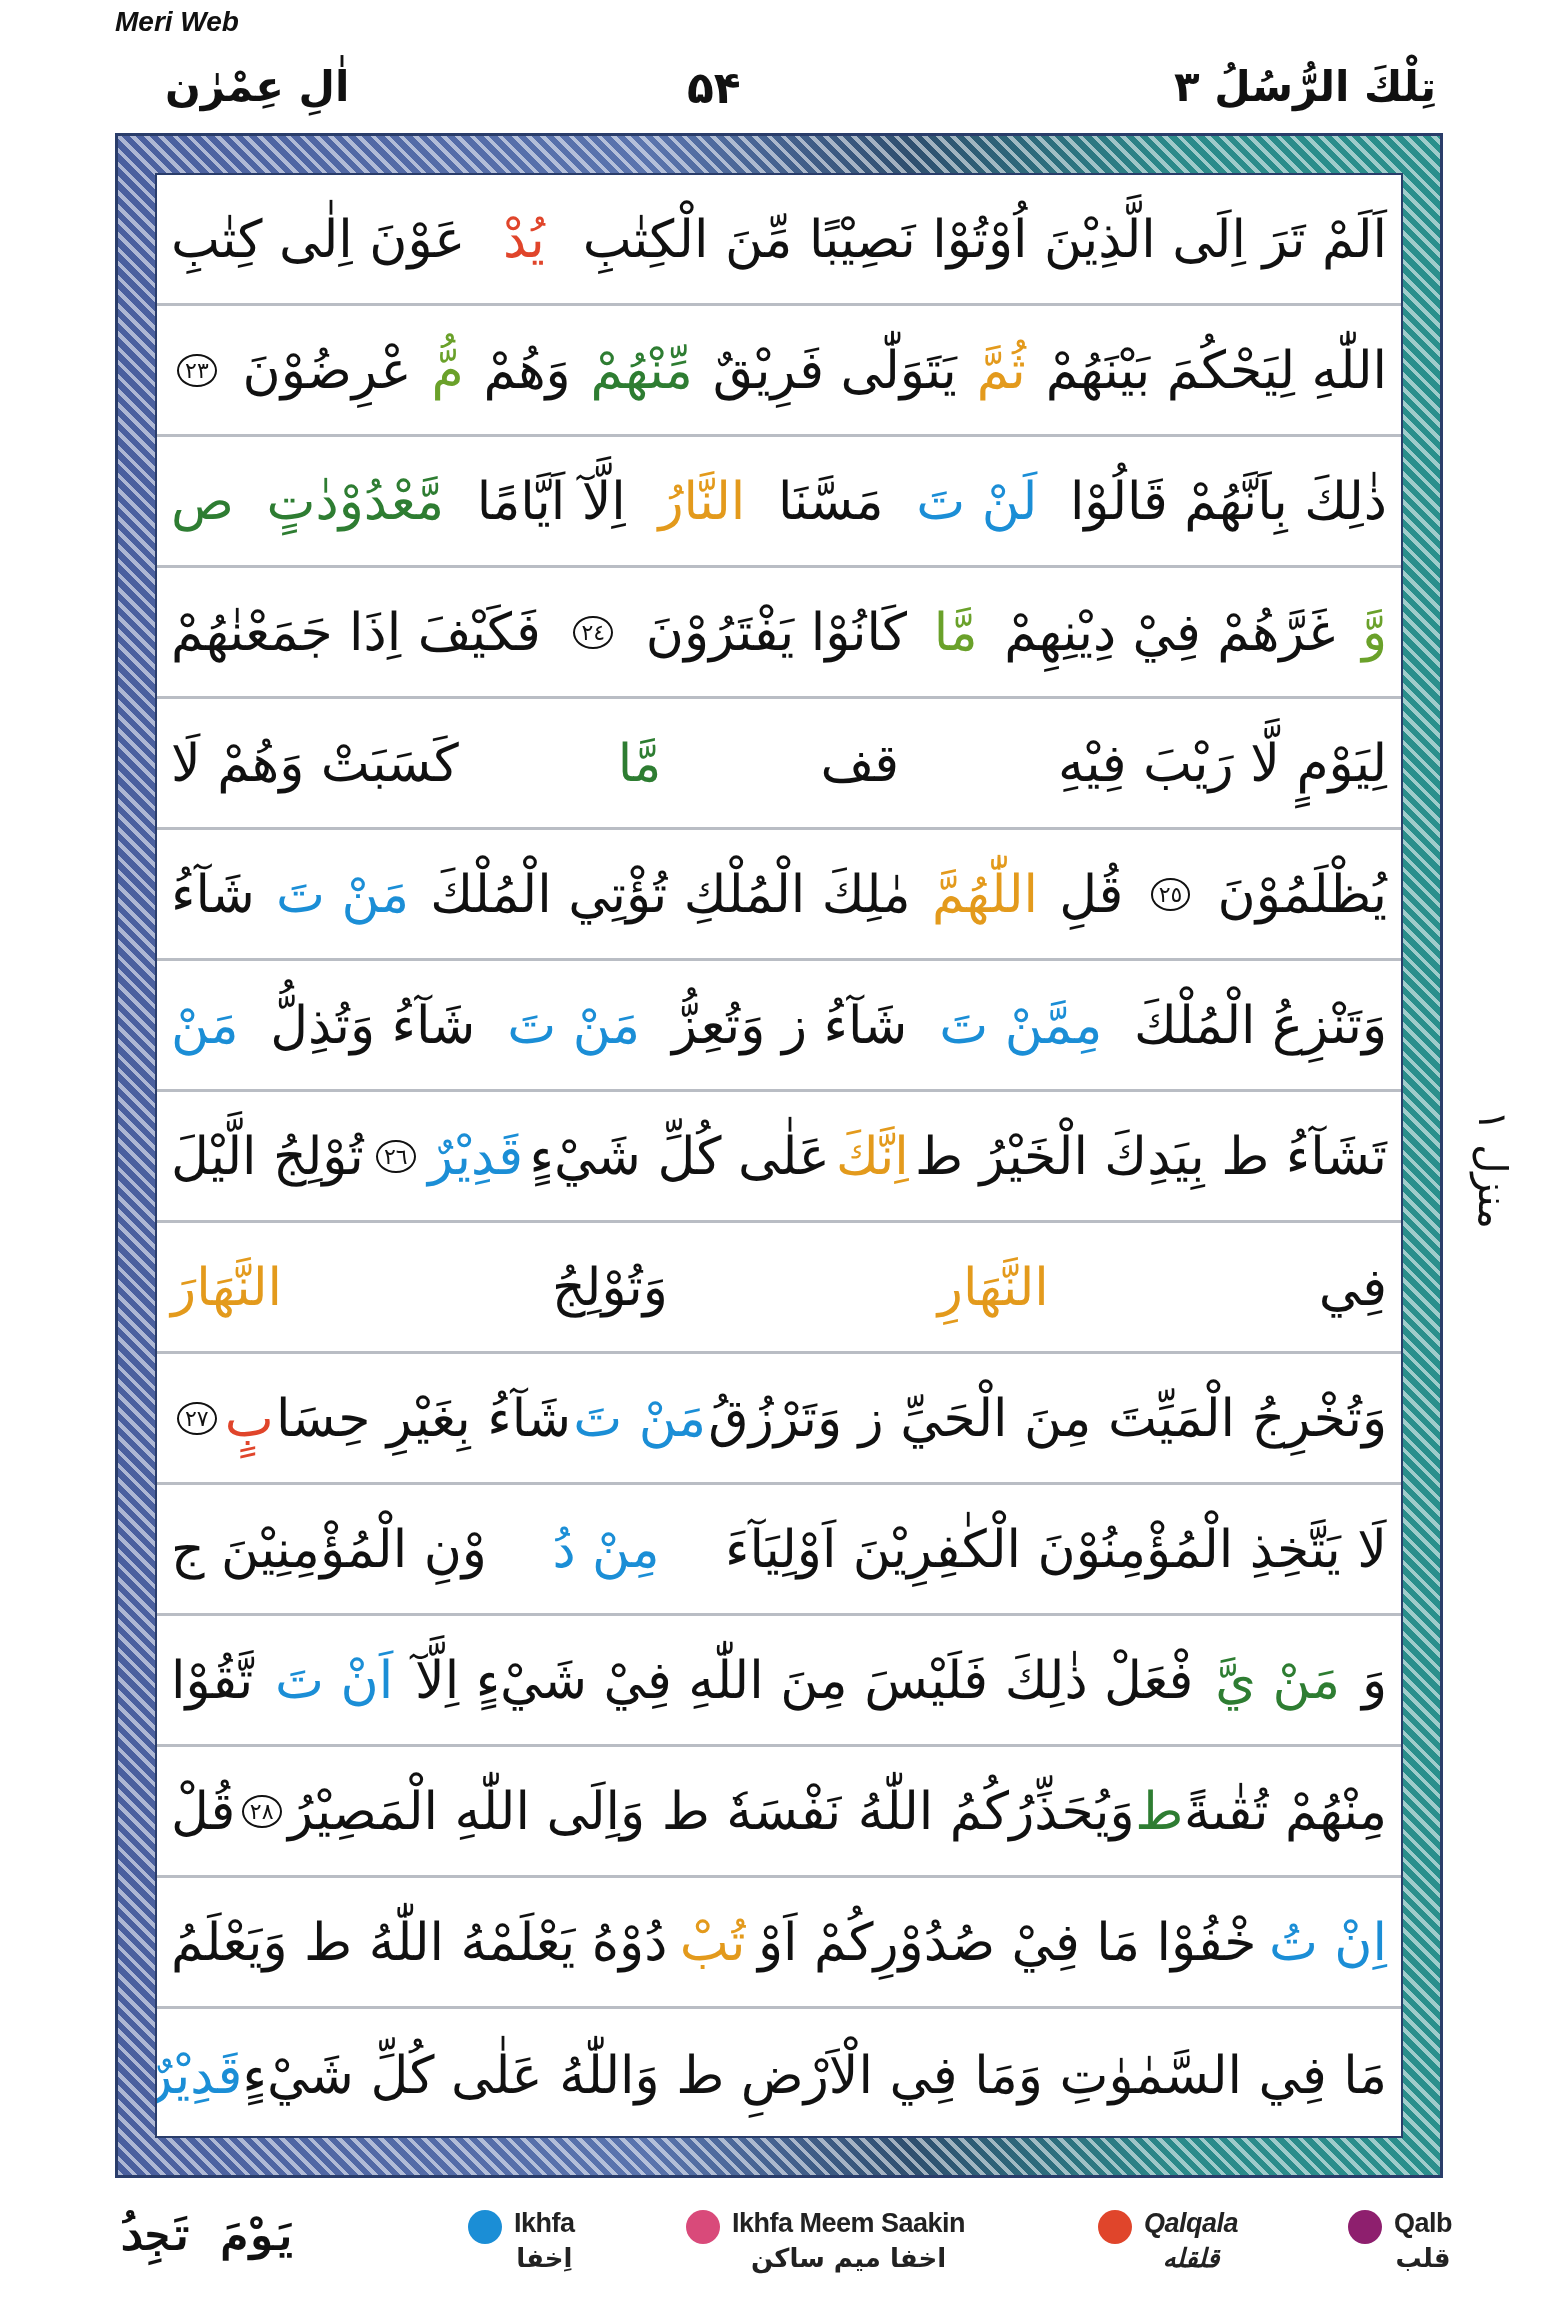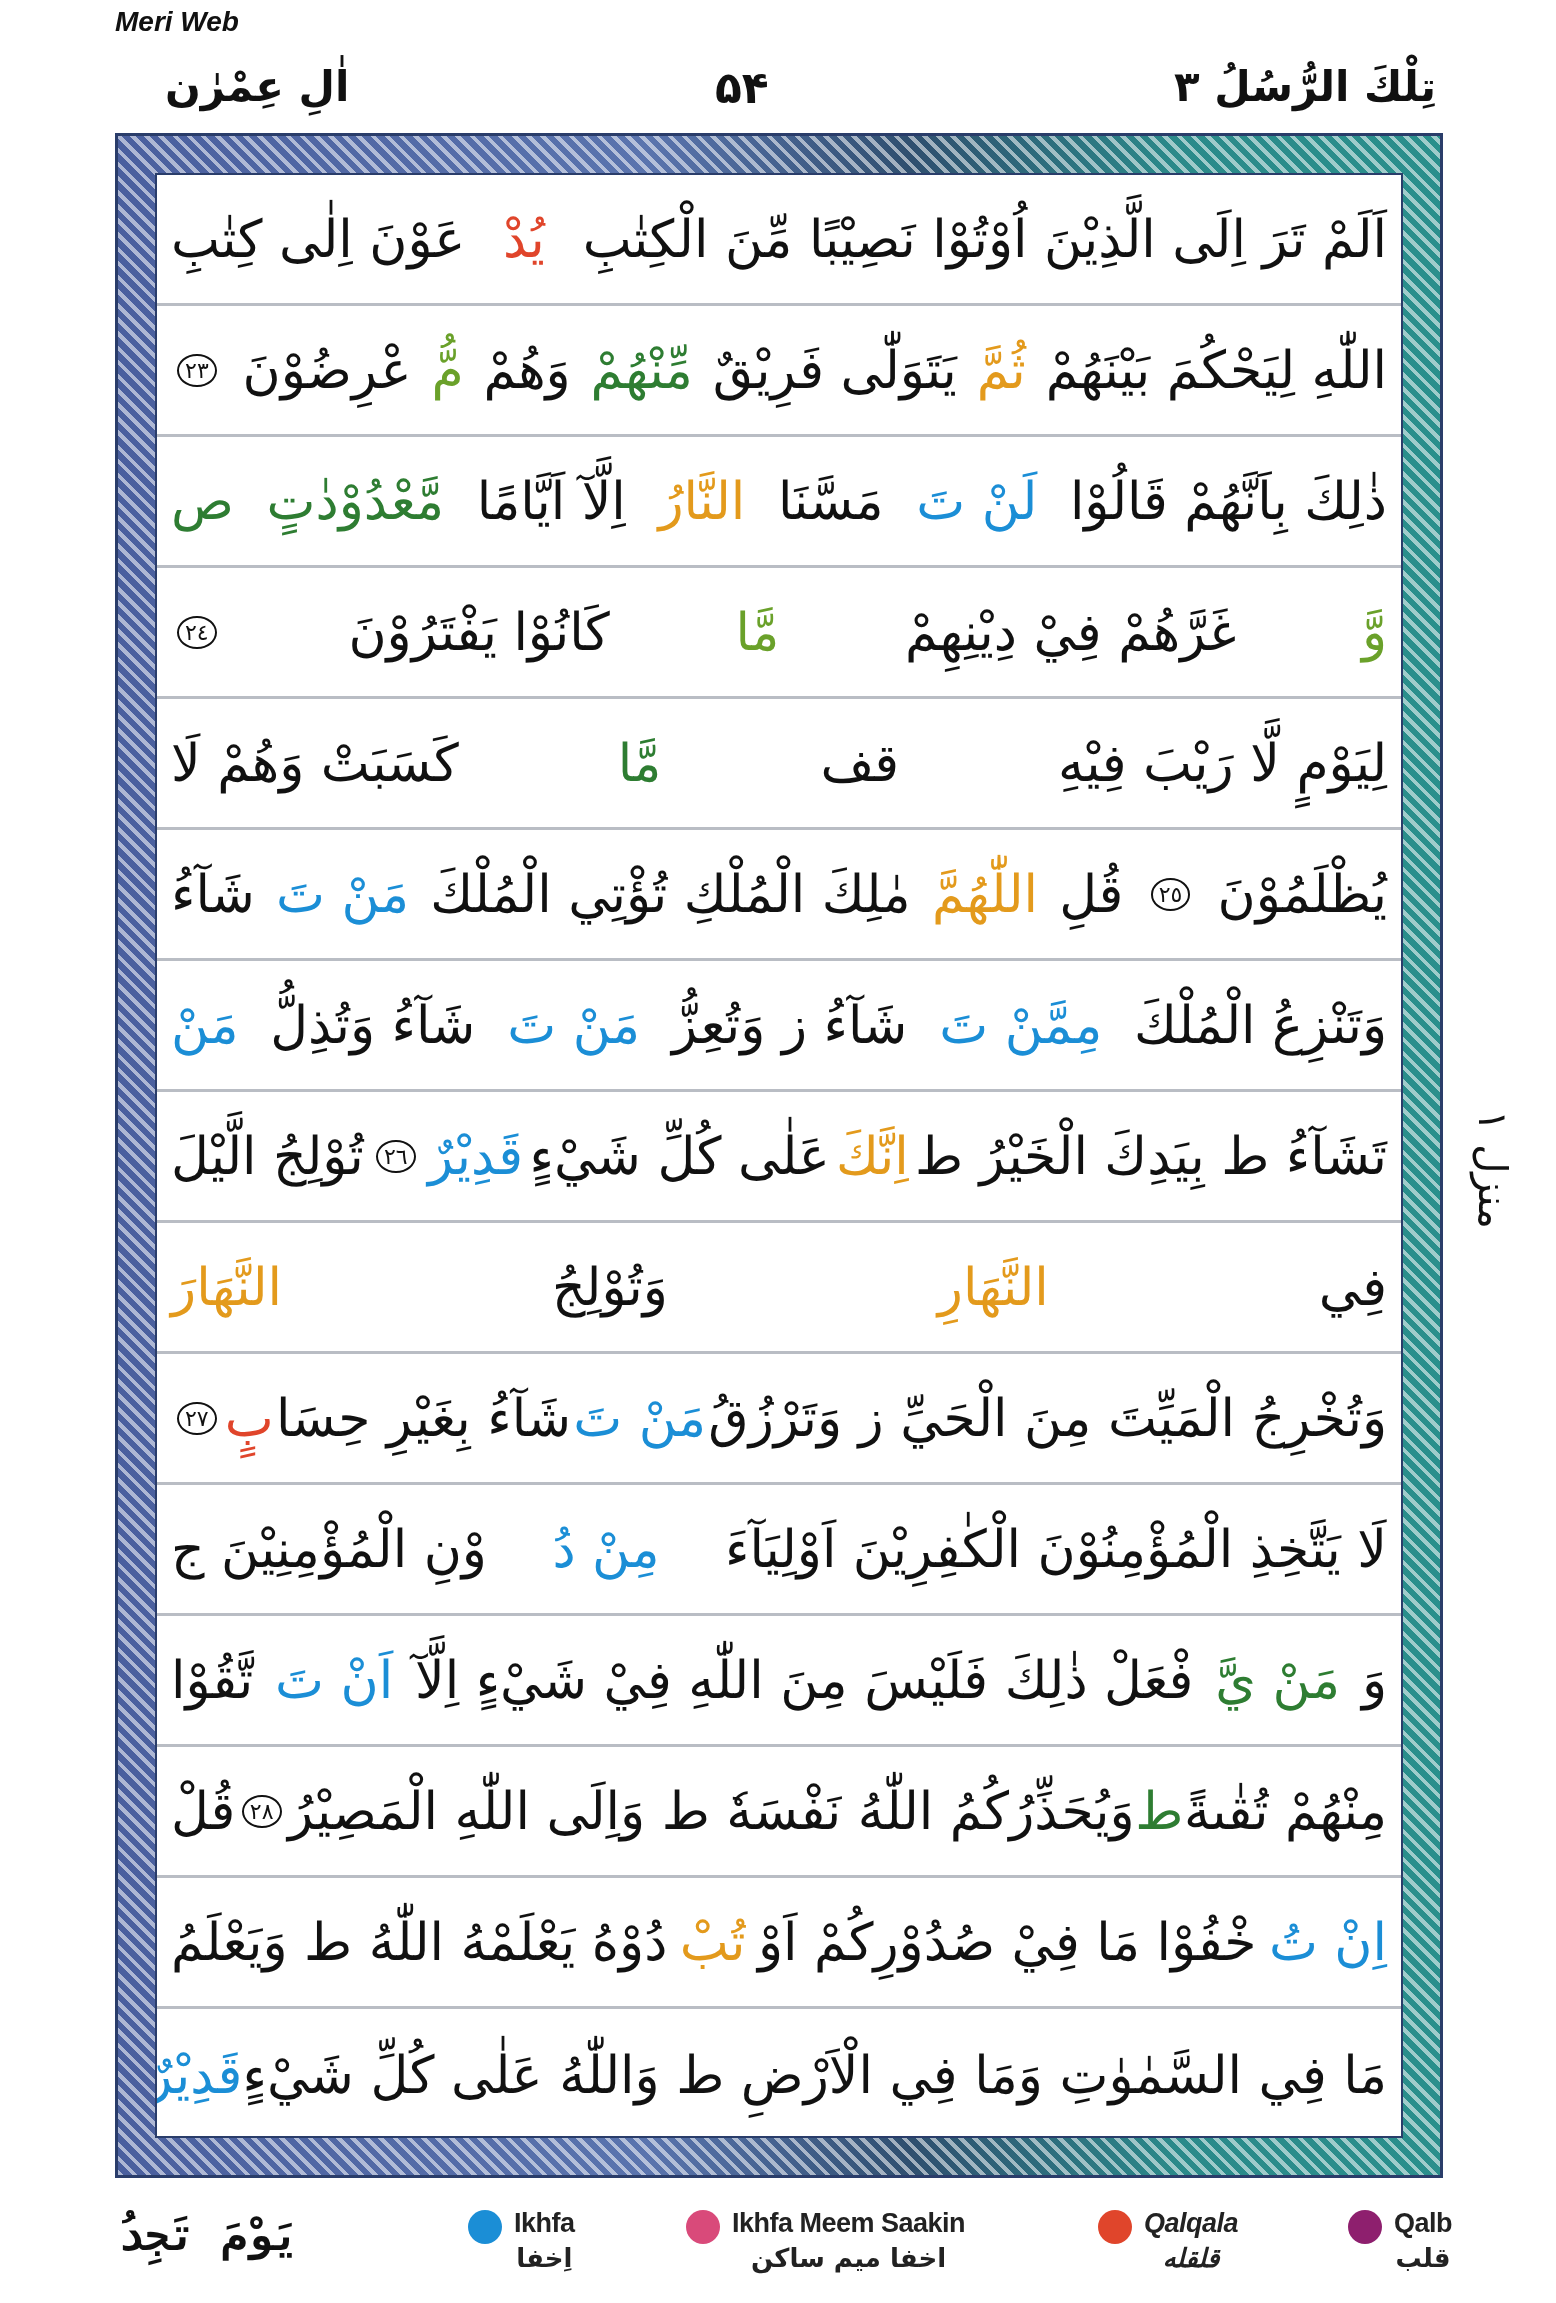--- a/index.html
+++ b/index.html
@@ -1,20 +1,20 @@
 <!DOCTYPE html>
 <html><head>
 <meta charset="utf-8">
 <style>
   html, body { margin:0; padding:0; background:#ffffff; }
   body { width:1556px; height:2303px; position:relative; overflow:hidden; font-family:"DejaVu Sans", sans-serif; }
   .brand { position:absolute; left:115px; top:6px; font-family:"Liberation Sans", sans-serif; font-weight:bold; font-style:italic; font-size:28px; color:#111; }
   .hdr { position:absolute; top:62px; font-family:"DejaVu Sans", sans-serif; font-weight:bold; font-size:42px; color:#111; direction:rtl; }
   .hdr-left { left:165px; }
-  .hdr-center { left:715px; font-size:44px; }
+  .hdr-center { left:687px; font-size:44px; }
   .hdr-right { right:120px; }
   .frame { position:absolute; left:115px; top:133px; width:1328px; height:2045px; box-sizing:border-box;
     background:
       repeating-linear-gradient(45deg, rgba(255,255,255,0.55) 0 4px, rgba(255,255,255,0) 4px 10px),
       linear-gradient(90deg, #4a5f9e 0%, #5a74ae 40%, #2f4f6f 60%, #2b8a8a 80%, #2a8f8c 100%);
     border:3px solid #2a3d6a; }
   .inner { position:absolute; left:37px; top:37px; right:37px; bottom:37px; background:#fff; border:2px solid #2a3d6a; }
   .line { position:absolute; left:0; right:0; height:108px; border-bottom:3px solid #b9bdc4; box-sizing:border-box;
     direction:rtl; display:flex; align-items:center; justify-content:space-between; padding:0 14px;
     font-family:"DejaVu Serif", serif; font-size:52px; color:#111; white-space:nowrap; overflow:hidden; }
@@ -69,20 +69,21 @@
         <span class="seg c-black"> اِلَّآ اَيَّامًا </span>
         <span class="seg c-green">مَّعْدُوْدٰتٍ</span>
         <span class="seg c-green"> ص</span>
       </div>
       <div class="line" style="top: 393px; height: 131px;">
         <span class="seg c-lightgreen">وَّ</span>
         <span class="seg c-black">غَرَّهُمْ فِيْ دِيْنِهِمْ </span>
         <span class="seg c-lightgreen">مَّا</span>
         <span class="seg c-black"> كَانُوْا يَفْتَرُوْنَ</span>
         <span class="ayah">٢٤</span>
+        <span class="seg c-black">فَكَيْفَ اِذَا جَمَعْنٰهُمْ</span>
       </div>
       <div class="line" style="top: 524px; height: 131px;">
         <span class="seg c-black">لِيَوْمٍ لَّا رَيْبَ فِيْهِ </span>
         <span class="seg c-black">قف</span>
         <span class="seg c-green">مَّا</span>
         <span class="seg c-black"> كَسَبَتْ وَهُمْ لَا</span>
       </div>
       <div class="line" style="top: 655px; height: 131px;">
         <span class="seg c-black">يُظْلَمُوْنَ</span>
         <span class="ayah">٢٥</span>

